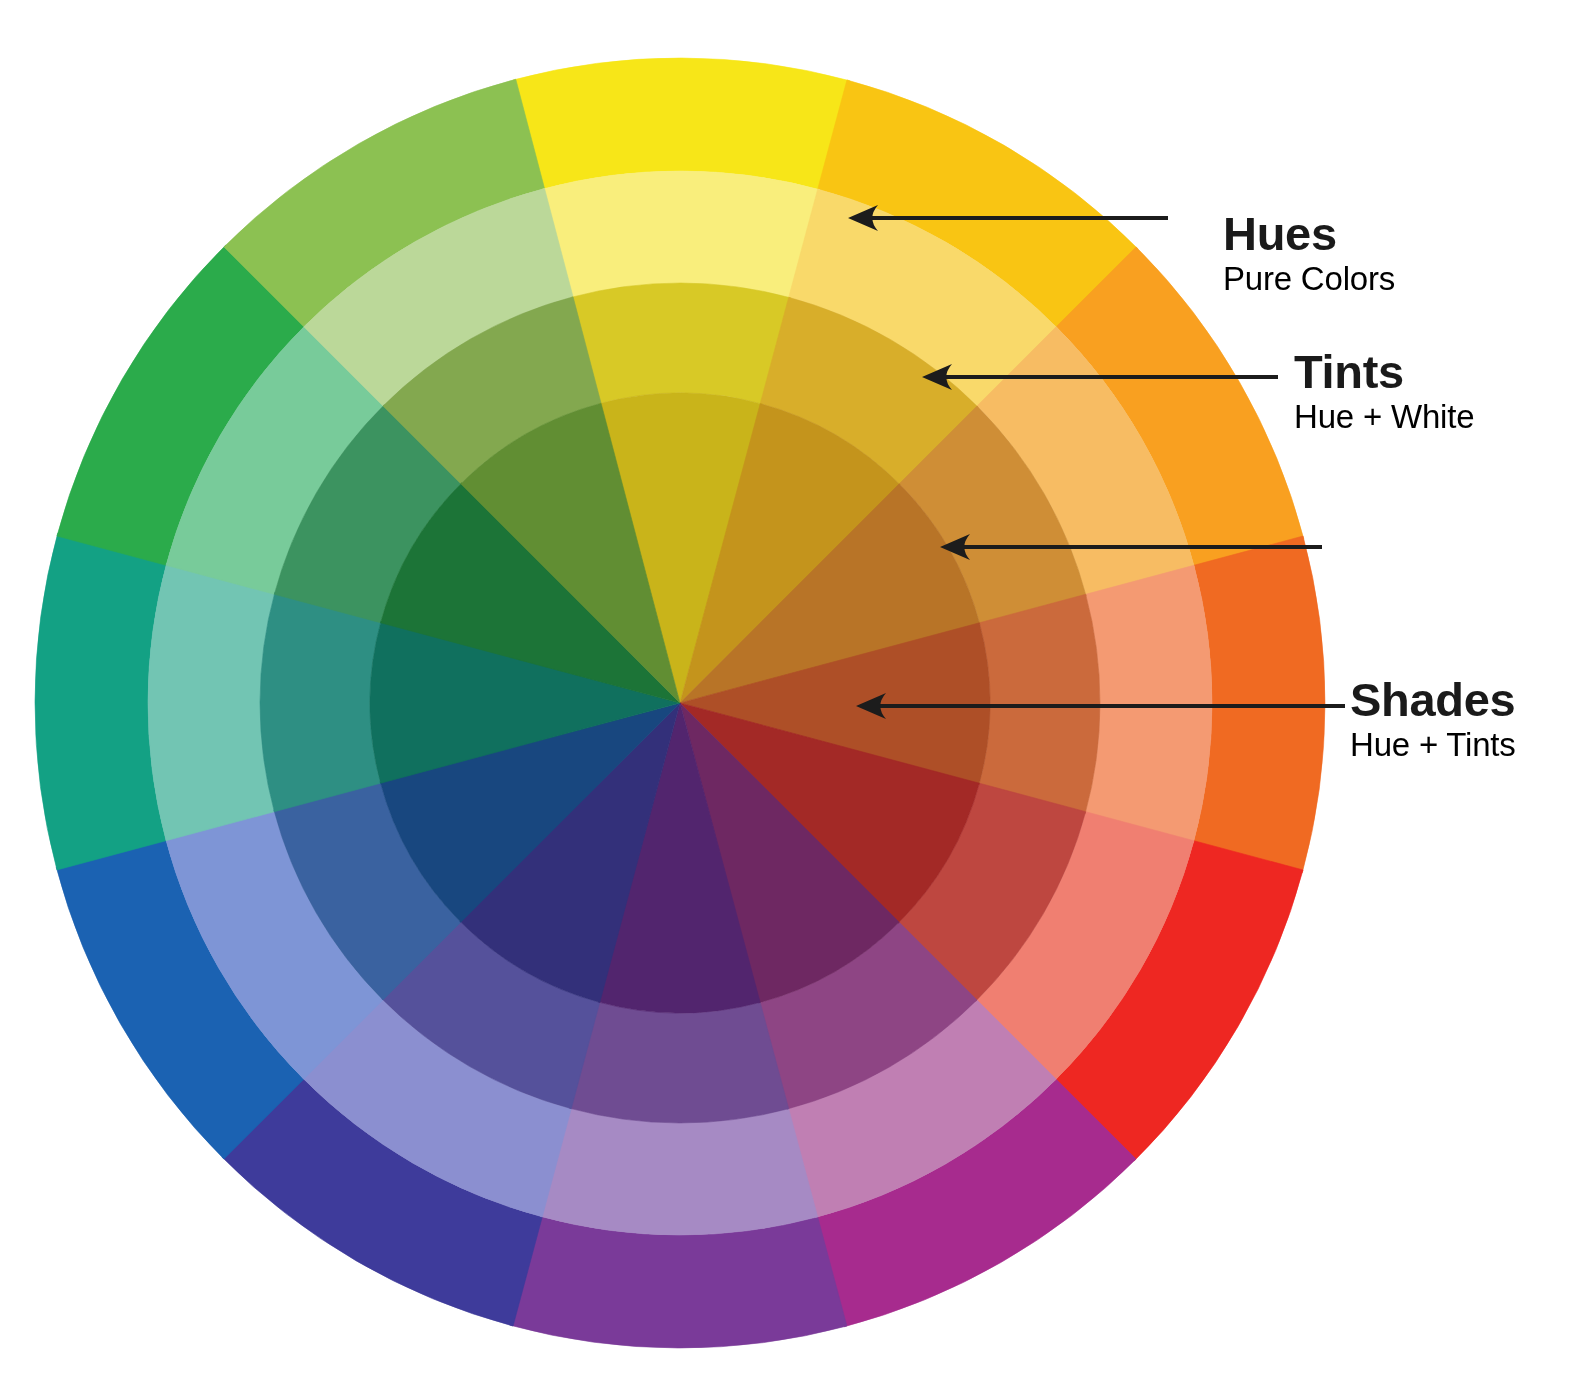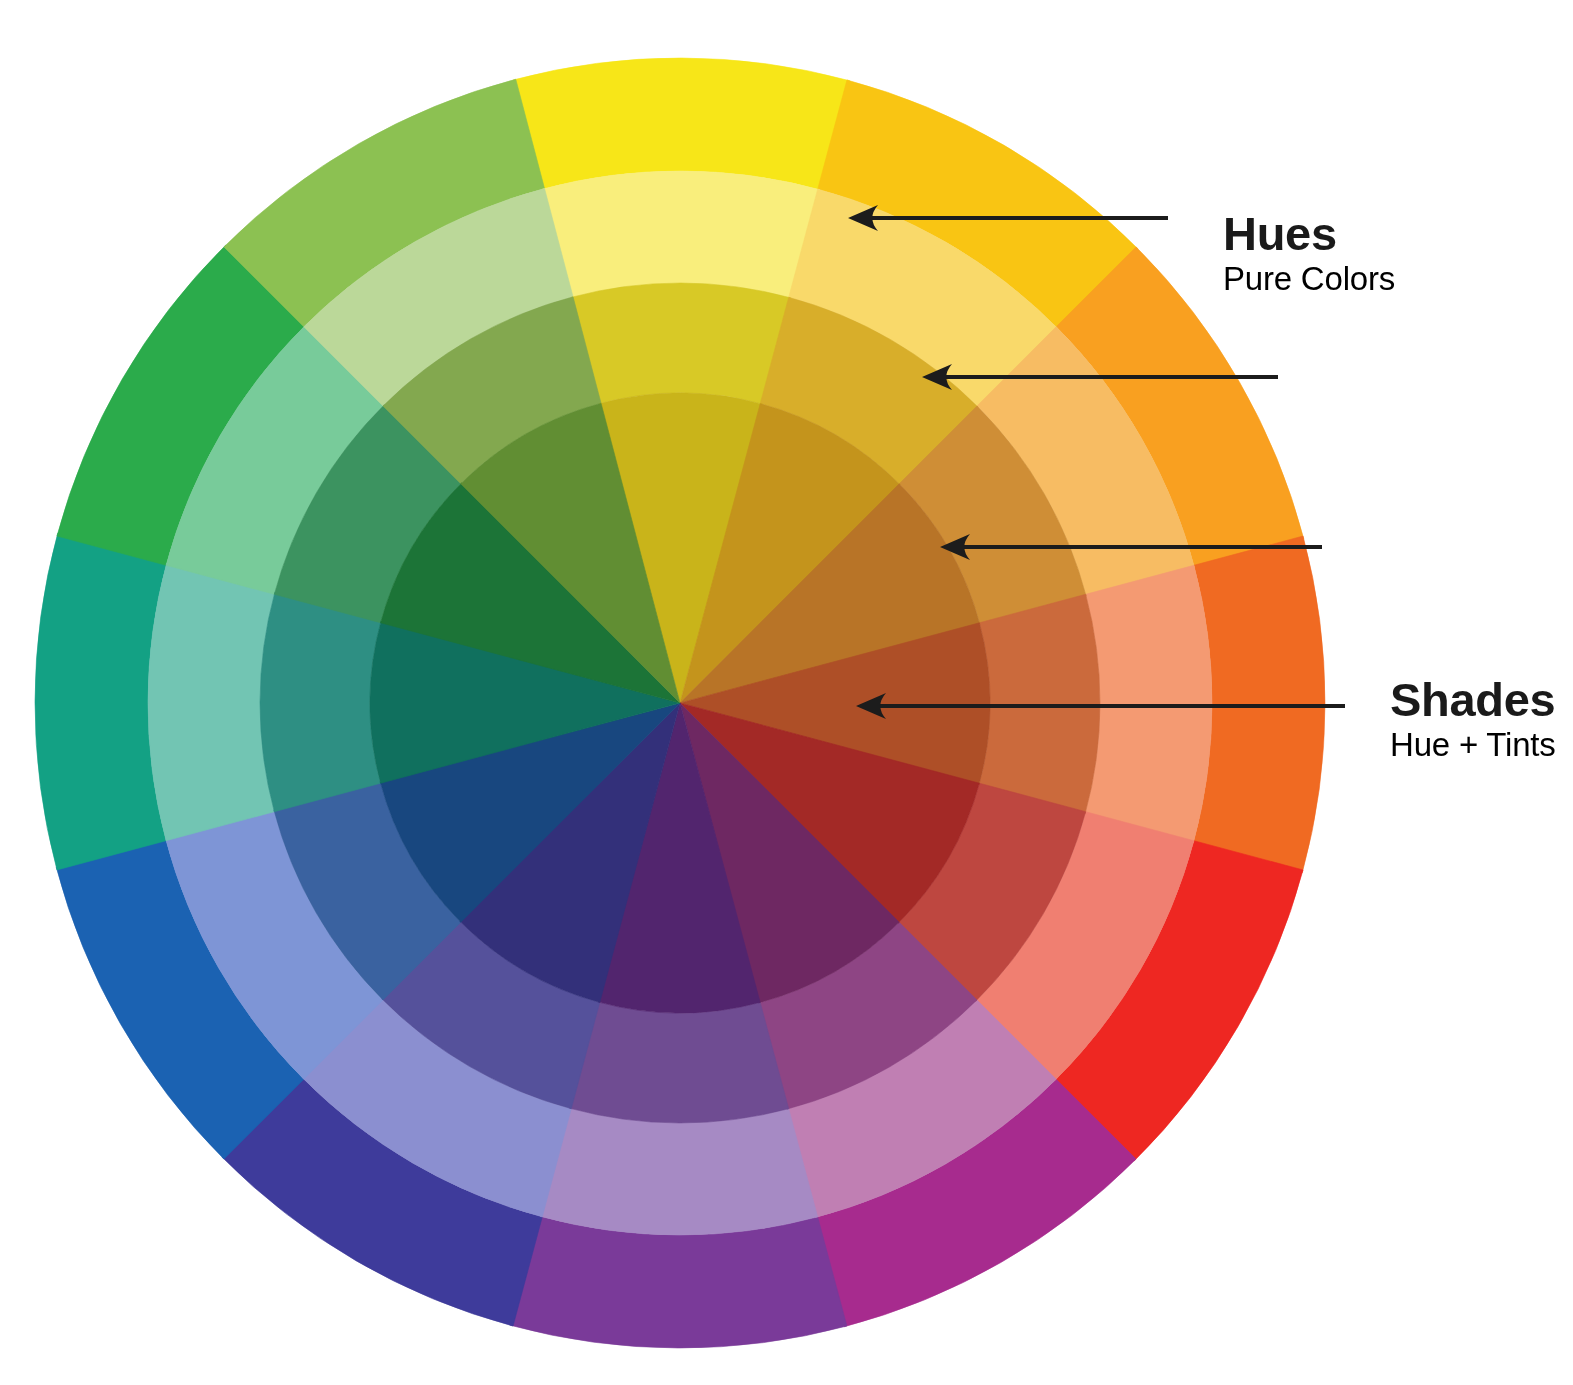--- a/index.html
+++ b/index.html
@@ -28,21 +28,21 @@
     font-size:33px;
     color:#000000;
     line-height:1.05;
     white-space:nowrap;
     margin-top:4px;
     letter-spacing:-0.2px;
   }
   .lbl-hues{left:1223px;top:188px;margin-top:22px;}
   .lbl-tints{left:1294px;top:348px;}
   .lbl-tones{left:1333px;top:518px;}
-  .lbl-shades{left:1350px;top:676px;margin-left:40px;}
+  .lbl-shades{left:1350px;top:676px;}
 </style>
 </head>
 <body>
 
 <div id="stage">
 
   <svg class="wheel" viewBox="0 0 1573 1385" xmlns="http://www.w3.org/2000/svg">
     <defs>
       <filter id="wheelGlow" x="-6%" y="-6%" width="112%" height="112%">
         <feGaussianBlur stdDeviation="2.2"></feGaussianBlur>
@@ -125,20 +125,24 @@
           <path d="M 856 706 L 886 693 Q 874.6 706 886 719 Z" fill="#1c1c1c"></path>
         </g>
       </g>
   </svg>
 
   <div class="label-group lbl-hues">
     <div class="label-title">Hues</div>
     <div class="label-sub">Pure Colors</div>
   </div>
 
+  <div class="label-group lbl-tints">
+    <div class="label-title">Tints</div>
+    <div class="label-sub">Hue + White</div>
+  </div>
 
 
   <div class="label-group lbl-shades">
     <div class="label-title">Shades</div>
     <div class="label-sub">Hue + Tints</div>
   </div>
 
 </div>
 
 </body></html>

